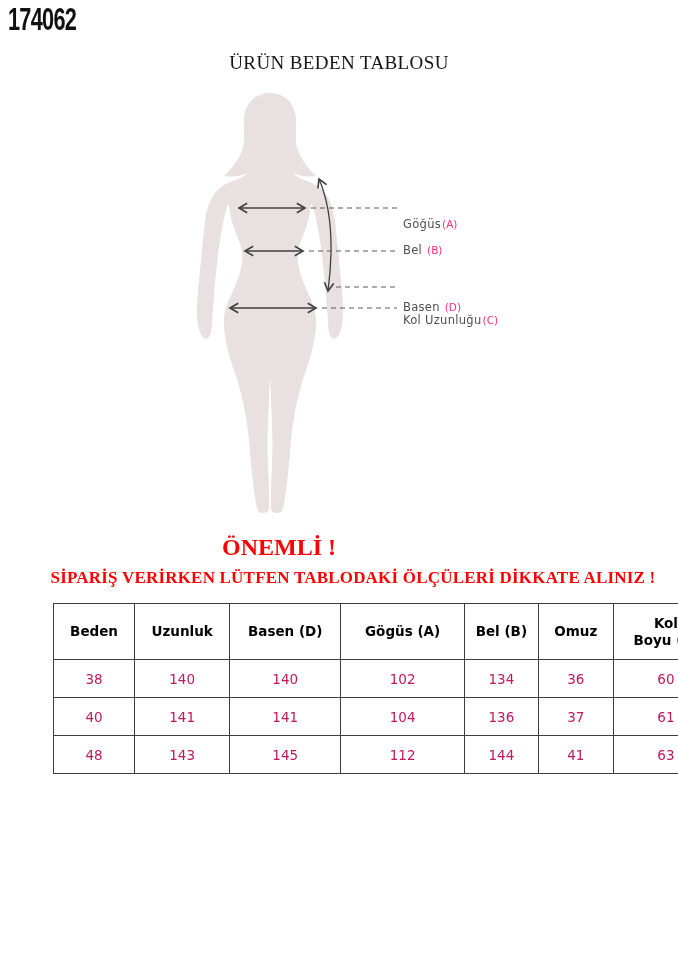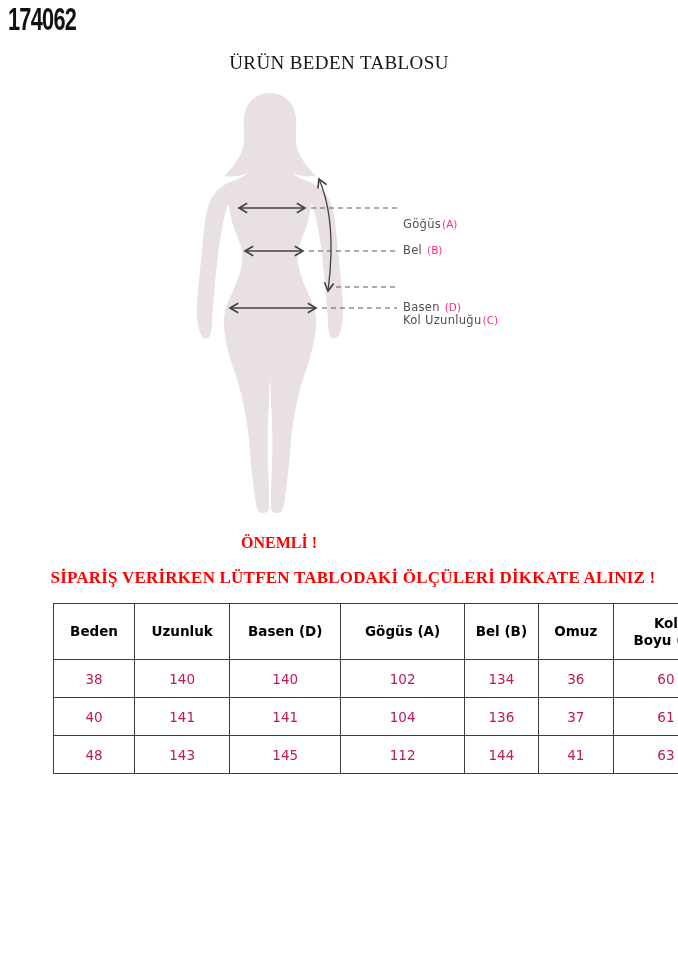--- a/index.html
+++ b/index.html
@@ -31,21 +31,21 @@
     font-size:10.5px;color:#ff2d78;letter-spacing:0;margin-left:1px;
   }
   .lbl-gogus{top:132px;text-align:center;}
   .lbl-bel{top:158px;}
   .lbl-kol{top:194px;margin-top:34px;}
   .lbl-basen{top:215px;}
   
   .warning-heading{
     position:absolute;left:0;top:534px;width:558px;text-align:center;
     font-family:"Liberation Serif",serif;font-weight:700;
-    font-size:16px;color:#ff0000;
+    font-size:24px;color:#ff0000;
   }
   .warning-subheading{
     position:absolute;left:0;top:568px;width:678px;text-align:center;
     font-family:"Liberation Serif",serif;font-weight:700;
     font-size:17px;color:#ff0000;letter-spacing:0.2px;margin-left:14px;
   }
   
   table.size-table{
     position:absolute;left:53px;top:603px;width:666px;
     border-collapse:collapse;table-layout:fixed;

